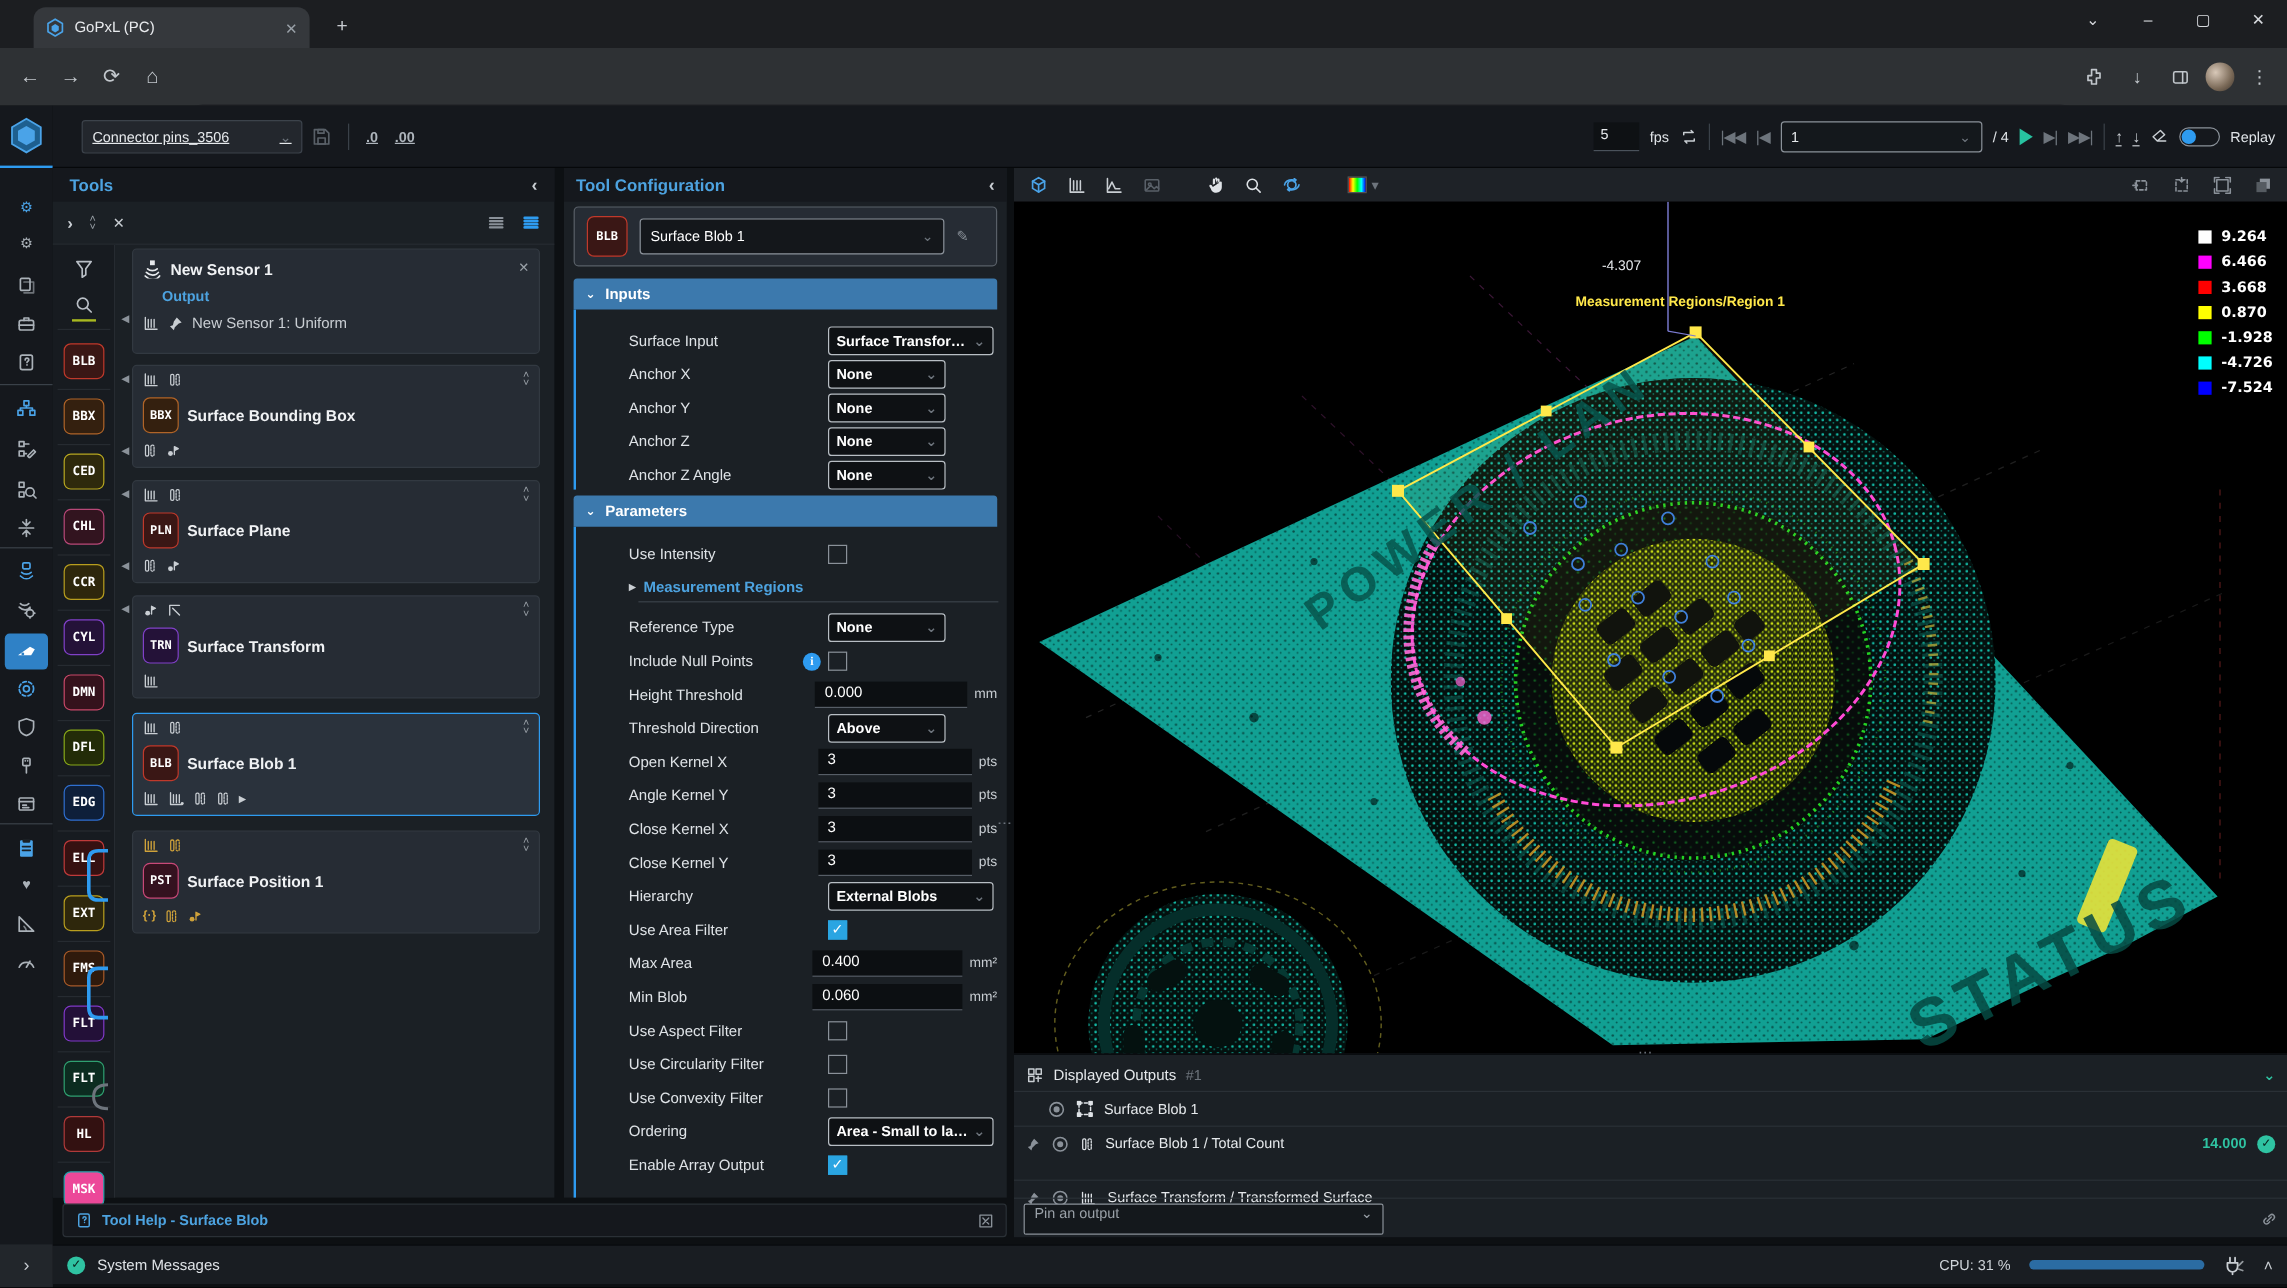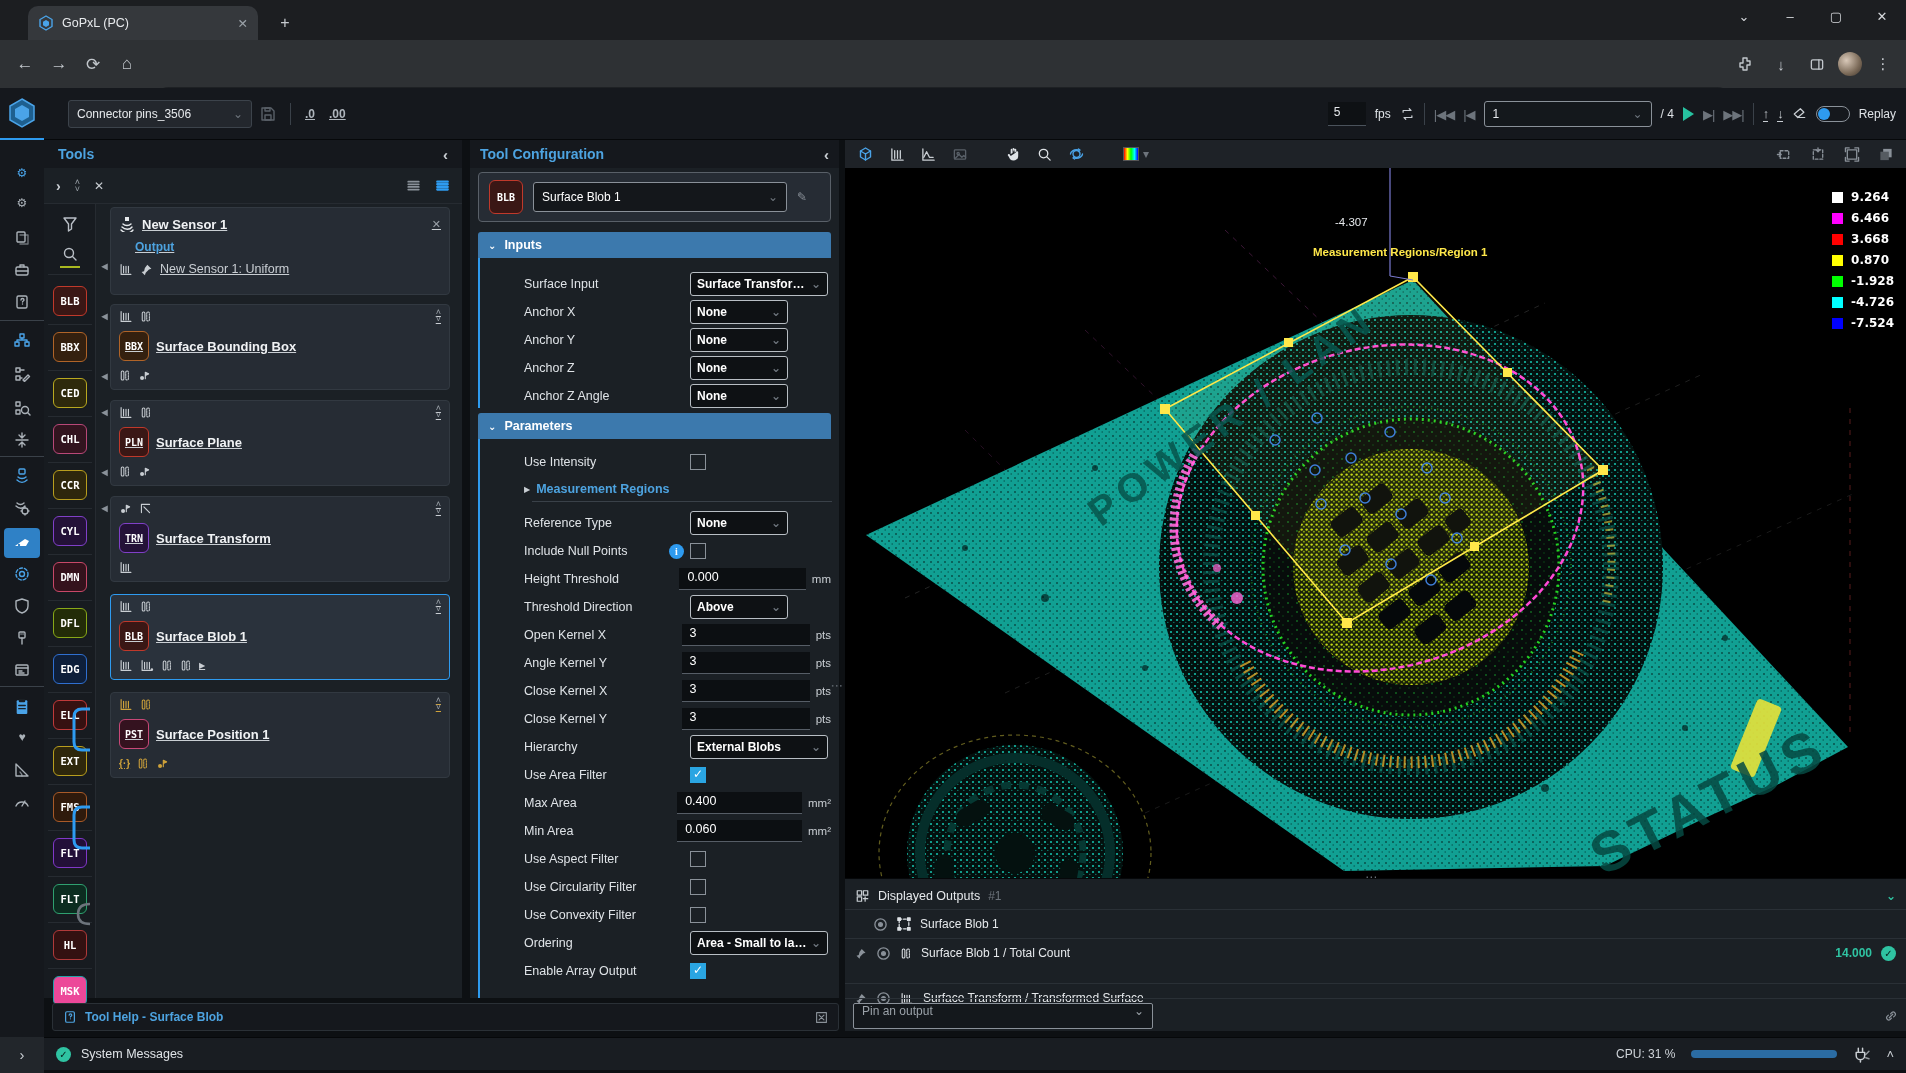--- a/index.html
+++ b/index.html
@@ -19,21 +19,21 @@
   .navic{width:34px;text-align:center;color:#c2c7cc;font-size:17px;}
   #omnibox{left:152px;top:47px;width:1582px;height:34px;background:#1e2124;border-radius:17px;display:flex;align-items:center;padding:0 14px;gap:10px;color:#bfc5ca;}
   #omnibox .host{color:#eceff1;font-weight:bold;}
   #omnibox .rest{color:#9aa1a8;}
   #omnibox .sp{flex:1;}
   .bt-ic{color:#c2c7cc;width:30px;text-align:center;font-size:15px;}
   #avatar{width:24px;height:24px;border-radius:50%;background:radial-gradient(circle at 35% 35%,#d8c8b8,#7b6a58 60%,#3c332b);}
 
   
   #appbar{left:44px;top:88px;width:1862px;height:52px;background:#15181d;border-bottom:1px solid #06080a;}
-  #jobsel{left:24px;top:12px;width:184px;height:28px;background:#23272d;border:1px solid #3c434b;border-radius:3px;display:flex;align-items:center;padding:0 8px;color:#e6e9ec;}
+  #jobsel{left:24px;top:12px;width:184px;height:28px;background:#23272d;border:1px solid #3c434b;border-radius:3px;display:flex;align-items:center;padding:0 8px;color:#e6e9ec;text-decoration:underline;}
   #jobsel .sp{flex:1;}
   .dim{color:#6d747c;}
   #fmt-icons{left:216px;top:12px;height:28px;display:flex;align-items:center;gap:14px;color:#aeb5bc;}
   .vsep{width:1px;height:22px;background:#3a4149;}
   #playgroup{right:10px;top:10px;height:32px;display:flex;align-items:center;gap:9px;}
   #fpsbox{width:38px;height:24px;background:#0e1114;border-bottom:1px solid #4a525b;color:#e6e9ec;padding:3px 6px;}
   #framesel{width:168px;height:26px;background:#14181c;border:1px solid #8a9199;border-radius:3px;display:flex;align-items:center;padding:0 8px;color:#e6e9ec;}
   .tri{width:0;height:0;border-top:7px solid transparent;border-bottom:7px solid transparent;border-left:11px solid #27c2a0;}
   .transport{color:#6d747c;font-size:13px;letter-spacing:-1px;}
   .transport.lit{color:#c9ced3;}
@@ -58,21 +58,21 @@
   #tools-header{left:0;top:0;width:418px;height:28px;background:#15181d;display:flex;align-items:center;padding:0 14px;}
   #tools-sub{left:0;top:28px;width:418px;height:36px;border-bottom:1px solid #262b31;display:flex;align-items:center;gap:14px;padding:0 12px;color:#c9ced3;}
   #toolstrip{left:0;top:64px;width:52px;height:794px;background:#171b20;border-right:1px solid #262b31;}
   .stripic{position:absolute;left:0;width:52px;text-align:center;color:#b9bfc6;}
   .badge{position:absolute;left:9px;width:34px;height:30px;border-radius:6px;border:1.5px solid;display:flex;align-items:center;justify-content:center;font-size:10.5px;font-weight:bold;color:#fff;font-family:"DejaVu Sans Mono",monospace;}
   .bsep{position:absolute;left:4px;width:44px;height:1px;background:#262b31;}
   
   #tree{left:52px;top:64px;width:366px;height:794px;}
   .card{position:absolute;left:14px;width:340px;background:#262c34;border:1px solid #323941;border-radius:4px;}
   .card.sel{border:1.5px solid #2e9bf0;background:#2a323c;}
-  .card .trow{display:flex;align-items:center;gap:7px;padding:4px 8px;color:#c9ced3;text-decoration:underline;}
+  .card .trow{display:flex;align-items:center;gap:7px;padding:4px 8px;color:#c9ced3;}
   .card .name{font-weight:bold;color:#f0f2f4;font-size:13px;}
   .tbadge{width:30px;height:30px;border-radius:6px;border:1.5px solid;display:flex;align-items:center;justify-content:center;font-size:10px;font-weight:bold;color:#fff;font-family:"DejaVu Sans Mono",monospace;}
   .sorter{margin-left:auto;color:#9aa1a8;font-size:9px;line-height:7px;text-align:center;}
   .inport{position:absolute;left:-12px;color:#8a9199;font-size:11px;}
   .outlbl{color:#4da3e0;font-weight:bold;}
   #wires{left:0;top:64px;width:52px;height:794px;pointer-events:none;}
   .ylw{color:#cfa23a !important;}
 
   
   #config{left:470px;top:140px;width:369px;height:858px;background:#1b2025;}
@@ -690,21 +690,21 @@
       <div class="frow" style="top:322px">
           <span class="lbl">Use Area Filter</span>
           <span class="cb on"></span>
         </div>
       <div class="frow" style="top:350px">
           <span class="lbl">Max Area</span>
           <span class="numin">0.400</span>
           <span class="unit">mm²</span>
         </div>
       <div class="frow" style="top:378px">
-          <span class="lbl">Min Area</span>
+          <span class="lbl">Min Blob</span>
           <span class="numin">0.060</span>
           <span class="unit">mm²</span>
         </div>
       <div class="frow" style="top:406px">
           <span class="lbl">Use Aspect Filter</span>
           <span class="cb"></span>
         </div>
       <div class="frow" style="top:434px">
           <span class="lbl">Use Circularity Filter</span>
           <span class="cb"></span>

